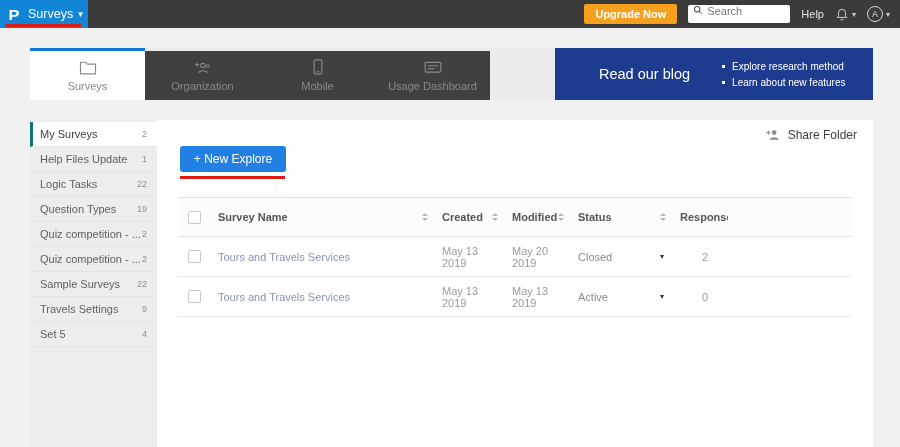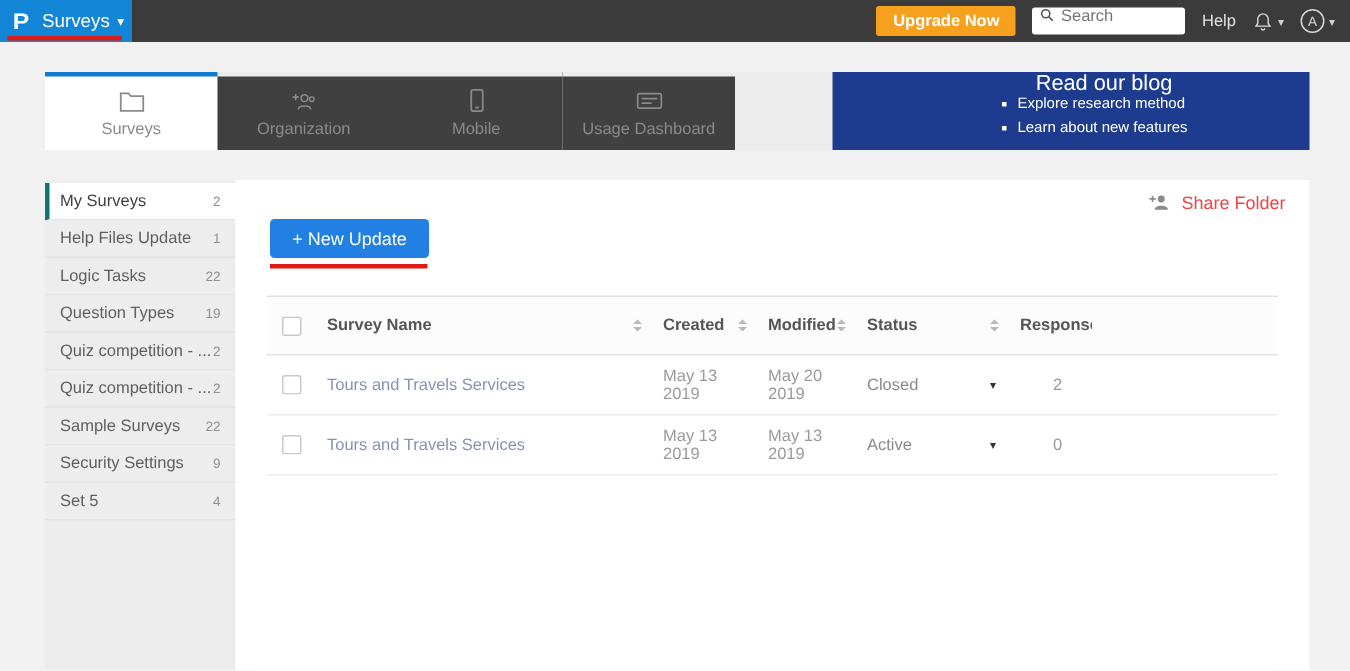--- a/index.html
+++ b/index.html
@@ -22,38 +22,38 @@
   .caret-lite { color:#cfcfcf; font-size:8px; }
   .avatar-circle { width:16px; height:16px; border:1.5px solid #d9d9d9; border-radius:50%; color:#d9d9d9; font-size:9px; display:flex; align-items:center; justify-content:center; }
 
   
   .tabstrip { position:absolute; top:48px; left:30px; width:843px; height:52px; display:flex; }
   .tab { width:115px; height:52px; background:#404040; display:flex; flex-direction:column; align-items:center; justify-content:center; gap:5px; border-top:3px solid #ececec; cursor:pointer; }
   .tab.active { background:#fff; border-top:3px solid #0e7ad3; }
   .tab-label { font-size:11px; color:#8a8a8a; }
   .tab-filler { flex:1; background:#ececec; }
   .tab .ticon { width:18px; height:16px; display:flex; align-items:flex-end; justify-content:center; }
-  .blog-panel { width:318px; height:52px; background:#1d3c8f; display:flex; align-items:center; cursor:pointer;flex-direction:column; }
+  .blog-panel { width:318px; height:52px; background:#1d3c8f; display:flex; align-items:center; cursor:pointer; }
   .blog-title { color:#fff; font-size:14.5px; margin-left:44px; white-space:nowrap; }
   .blog-bullets { margin-left:32px; display:flex; flex-direction:column; gap:5px; }
   .blog-bullet { display:flex; align-items:center; gap:7px; color:#fff; font-size:10px; white-space:nowrap; }
   .blog-bullet::before { content:""; width:3px; height:3px; background:#fff; flex:0 0 3px; }
 
   
   .sidebar { position:absolute; top:120px; left:30px; width:127px; height:327px; background:#ededed; padding-top:2px; }
   .side-item { height:25px; display:flex; align-items:center; padding:0 10px; border-bottom:1px solid #e4e4e4; background:#ededed; cursor:pointer; }
   .side-item.active { background:#fff; border-left:3px solid #0f766e; padding-left:7px; }
   .side-label { flex:1; font-size:11px; color:#5f5f5f; white-space:nowrap; overflow:hidden; }
   .side-item.active .side-label { color:#3f3f3f; }
   .side-count { font-size:9px; color:#909090; }
 
   
   .main { position:absolute; top:120px; left:157px; width:716px; height:327px; background:#fff; }
   .share-folder { position:absolute; top:8px; right:16px; display:flex; align-items:center; gap:7px; cursor:pointer; }
-  .share-folder-label { color:#ef4444; font-size:12px;text-align:center; }
+  .share-folder-label { color:#404040; font-size:12px;text-align:center; }
   .new-survey-btn { position:absolute; top:26px; left:23px; width:106px; height:26px; background:#2180e2; color:#fff; font-size:12px; border:none; border-radius:3px; cursor:pointer; font-family:"Liberation Sans", sans-serif; }
   .annot-underline-btn { position:absolute; top:56px; left:23px; width:105px; height:3px; background:#de1b12; }
 
   
   .table { position:absolute; top:77px; left:21px; width:674px; }
   .thead, .trow { display:grid; grid-template-columns:40px 216px 70px 66px 102px 56px 1fr; height:40px; align-items:center; }
   .thead { background:#fcfcfc; border-top:1px solid #e2e2e2; border-bottom:1px solid #e2e2e2; }
   .trow { border-bottom:1px solid #ededed; }
   .cell { display:flex; align-items:center; padding-left:8px; font-size:11px; overflow:hidden; }
   .c-check { padding-left:10px; }
@@ -190,21 +190,21 @@
         <span class="side-label">Quiz competition - ...</span>
         <span class="side-count">2</span>
       </div>
 
       <div class="side-item">
         <span class="side-label">Sample Surveys</span>
         <span class="side-count">22</span>
       </div>
 
       <div class="side-item">
-        <span class="side-label">Security Settings</span>
+        <span class="side-label">Travels Settings</span>
         <span class="side-count">9</span>
       </div>
 
       <div class="side-item">
         <span class="side-label">Set 5</span>
         <span class="side-count">4</span>
       </div>
 
   </div>
 
@@ -212,21 +212,21 @@
     <div class="share-folder">
       <svg width="15" height="12" viewBox="0 0 22 16">
           <circle cx="12" cy="4.5" r="3.4" fill="#8a8a8a"></circle>
           <path d="M5.5 15 c0-5 13-5 13 0 z" fill="#8a8a8a"></path>
           <line x1="3.5" y1="1.5" x2="3.5" y2="7.5" stroke="#8a8a8a" stroke-width="1.6"></line>
           <line x1="0.5" y1="4.5" x2="6.5" y2="4.5" stroke="#8a8a8a" stroke-width="1.6"></line>
         </svg>
       <span class="share-folder-label">Share Folder</span>
     </div>
 
-    <button class="new-survey-btn">+  New Update</button>
+    <button class="new-survey-btn">+  New Explore</button>
     <div class="annot-underline-btn"></div>
 
     <div class="table">
       <div class="thead">
         <div class="cell c-check">
             <span class="checkbox"></span>
           </div>
         <div class="cell c-name th">
           <span>Survey Name</span>
           <span class="sort">

